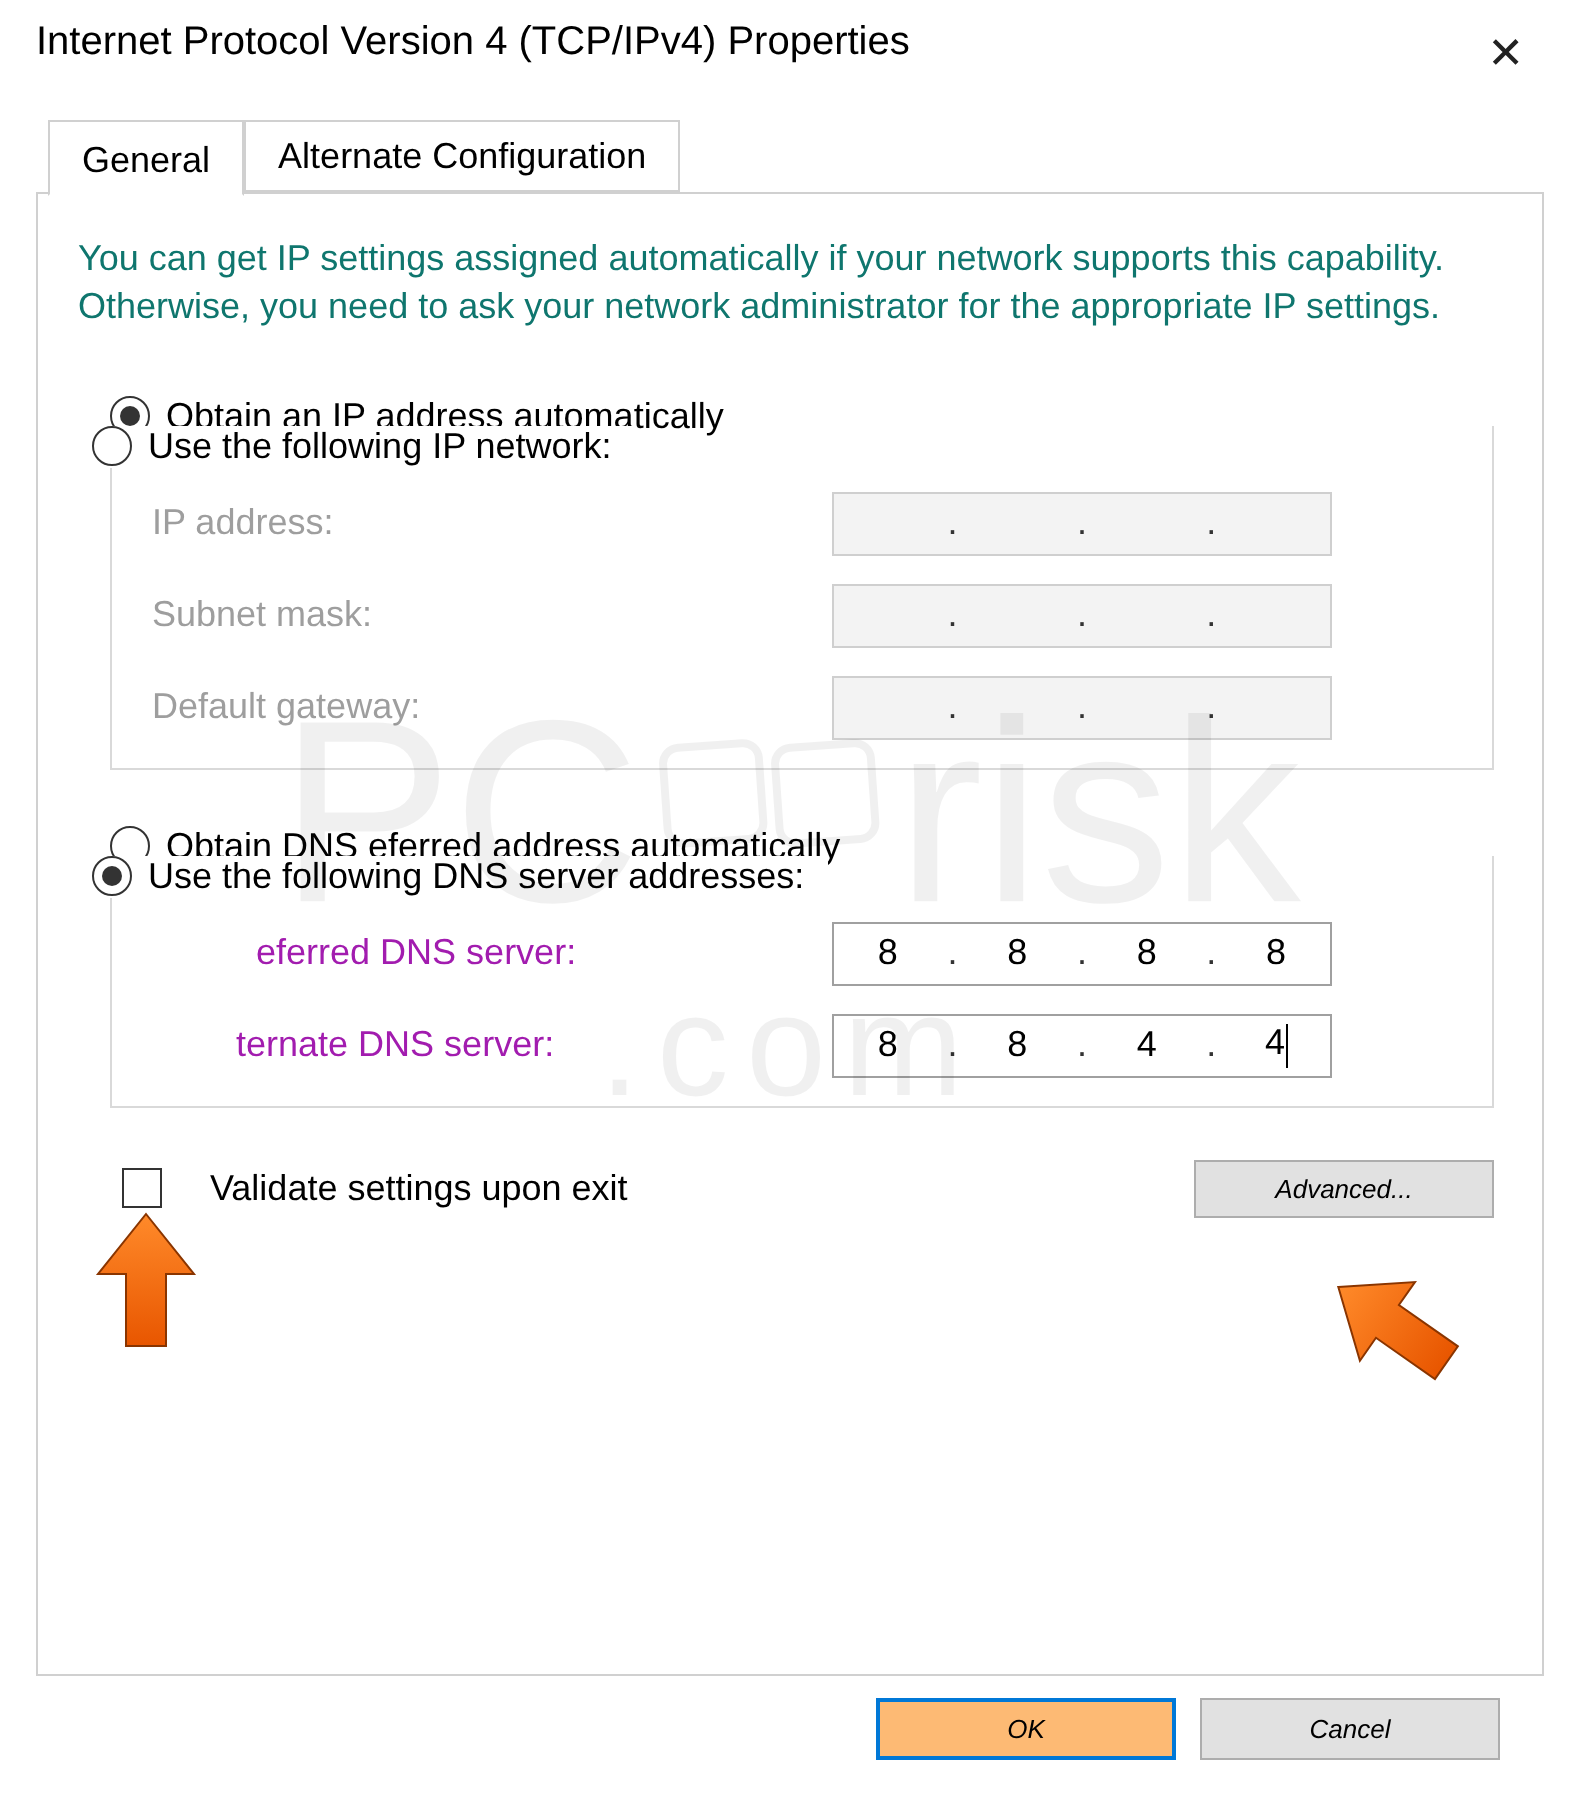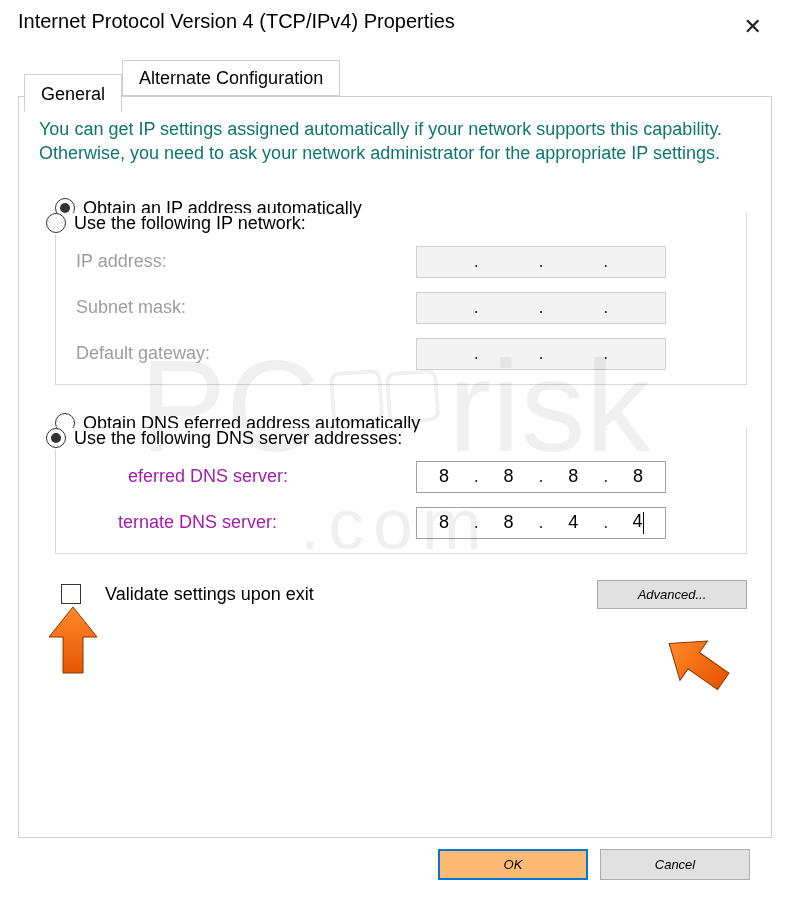--- a/index.html
+++ b/index.html
@@ -60,21 +60,21 @@
     font-size: 18px;
     color: #000;
     cursor: pointer;
     margin-right: 0;
   }
   .tab.active {
     border: 1px solid #d0d0d0;
     border-bottom: 1px solid #fff;
     padding-top: 9px;
     position: relative;
-    top: 16px;
+    top: 2px;
   }
   .tab-page {
     border: 1px solid #d0d0d0;
     background: #fff;
     padding: 20px 20px 18px 20px;
     position: relative;
     z-index: 1;
     margin-top: 0;
     height: 742px;
   }

